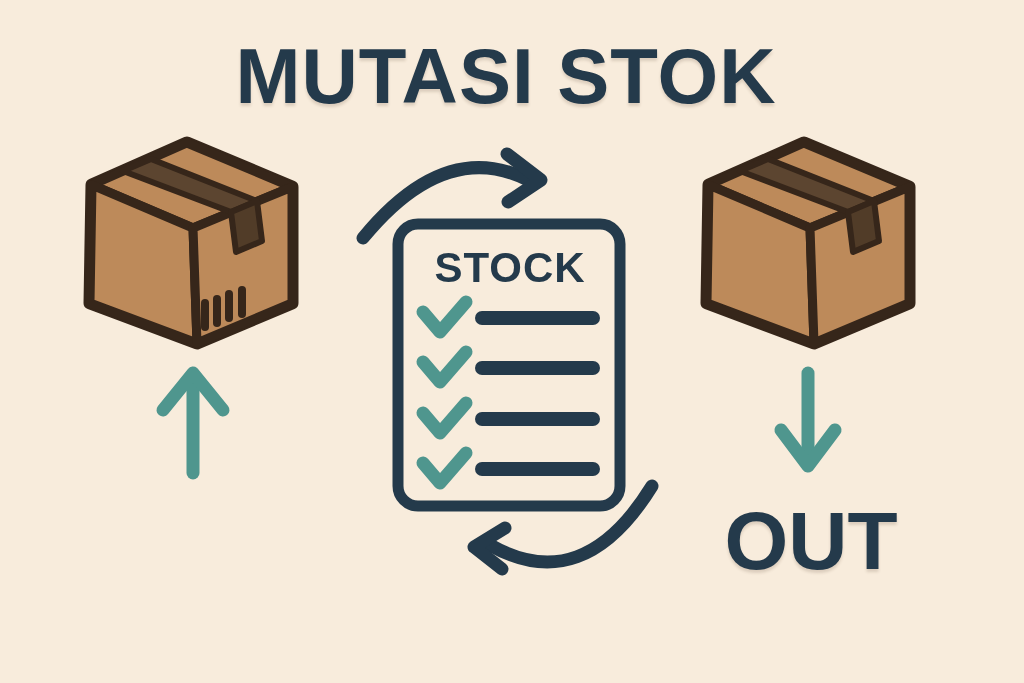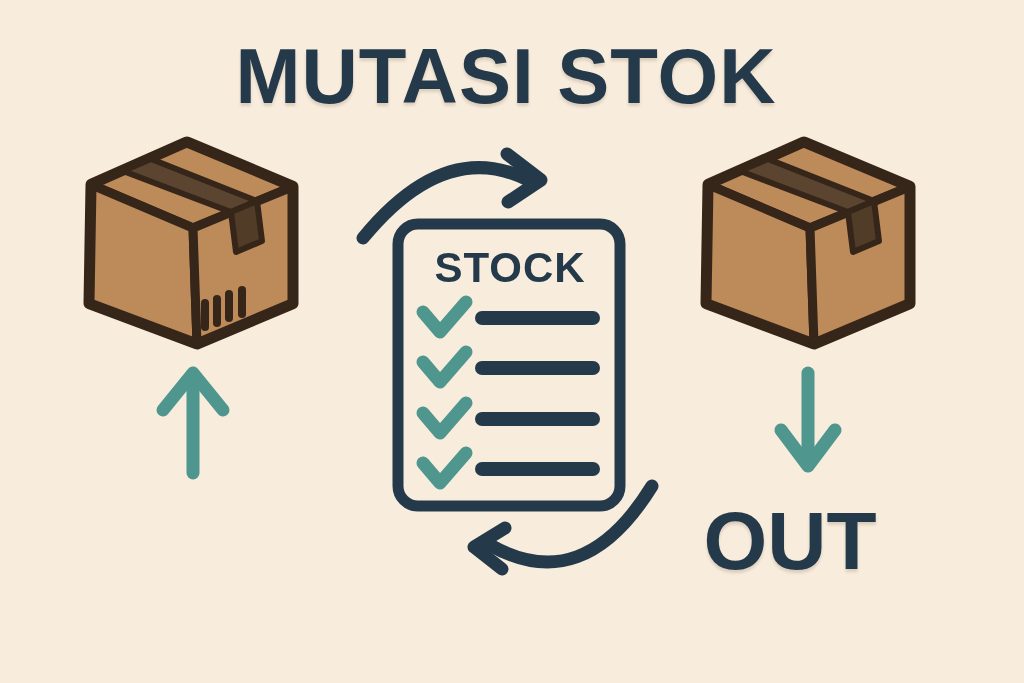--- a/index.html
+++ b/index.html
@@ -16,21 +16,21 @@
     color:var(--navy,#243a4b);
     text-shadow:0 3px 3px rgba(74,48,28,.16);
   }
   .dir-label{
     position:absolute;top:494px;transform:translateX(-50%);
     font-size:82px;font-weight:800;white-space:nowrap;
     color:var(--navy,#243a4b);
     text-shadow:0 3px 3px rgba(74,48,28,.16);
   }
   .dir-label.in{left:197px;}
-  .dir-label.out{left:790px;}
+  .dir-label.out{left:811px;}
   svg{position:absolute;inset:0;}
   .face{fill:var(--box-fill,#bd8a5a);stroke:var(--box-outline,#36261a);stroke-width:9;stroke-linejoin:round;}
   .silhouette{fill:var(--box-fill,#bd8a5a);stroke:var(--box-outline,#36261a);stroke-width:13;stroke-linejoin:round;}
   .tape{fill:var(--tape,#5c4530);stroke:var(--box-outline,#36261a);stroke-width:6;stroke-linejoin:round;}
   .flap{fill:var(--tape-flap,#513c28);stroke:var(--box-outline,#36261a);stroke-width:6;stroke-linejoin:round;}
   .barcode{stroke:var(--box-outline,#36261a);stroke-width:8;stroke-linecap:round;}
   .paper{fill:var(--background,#f8ecdc);stroke:var(--navy,#243a4b);stroke-width:11;}
   .doc-title{fill:var(--navy,#243a4b);font-family:"Liberation Sans",sans-serif;font-size:42px;font-weight:800;letter-spacing:1px;text-anchor:middle;}
   .check{fill:none;stroke:var(--teal,#4f968e);stroke-width:13;stroke-linecap:round;stroke-linejoin:round;}
   .listline{stroke:var(--navy,#243a4b);stroke-width:14;stroke-linecap:round;}

